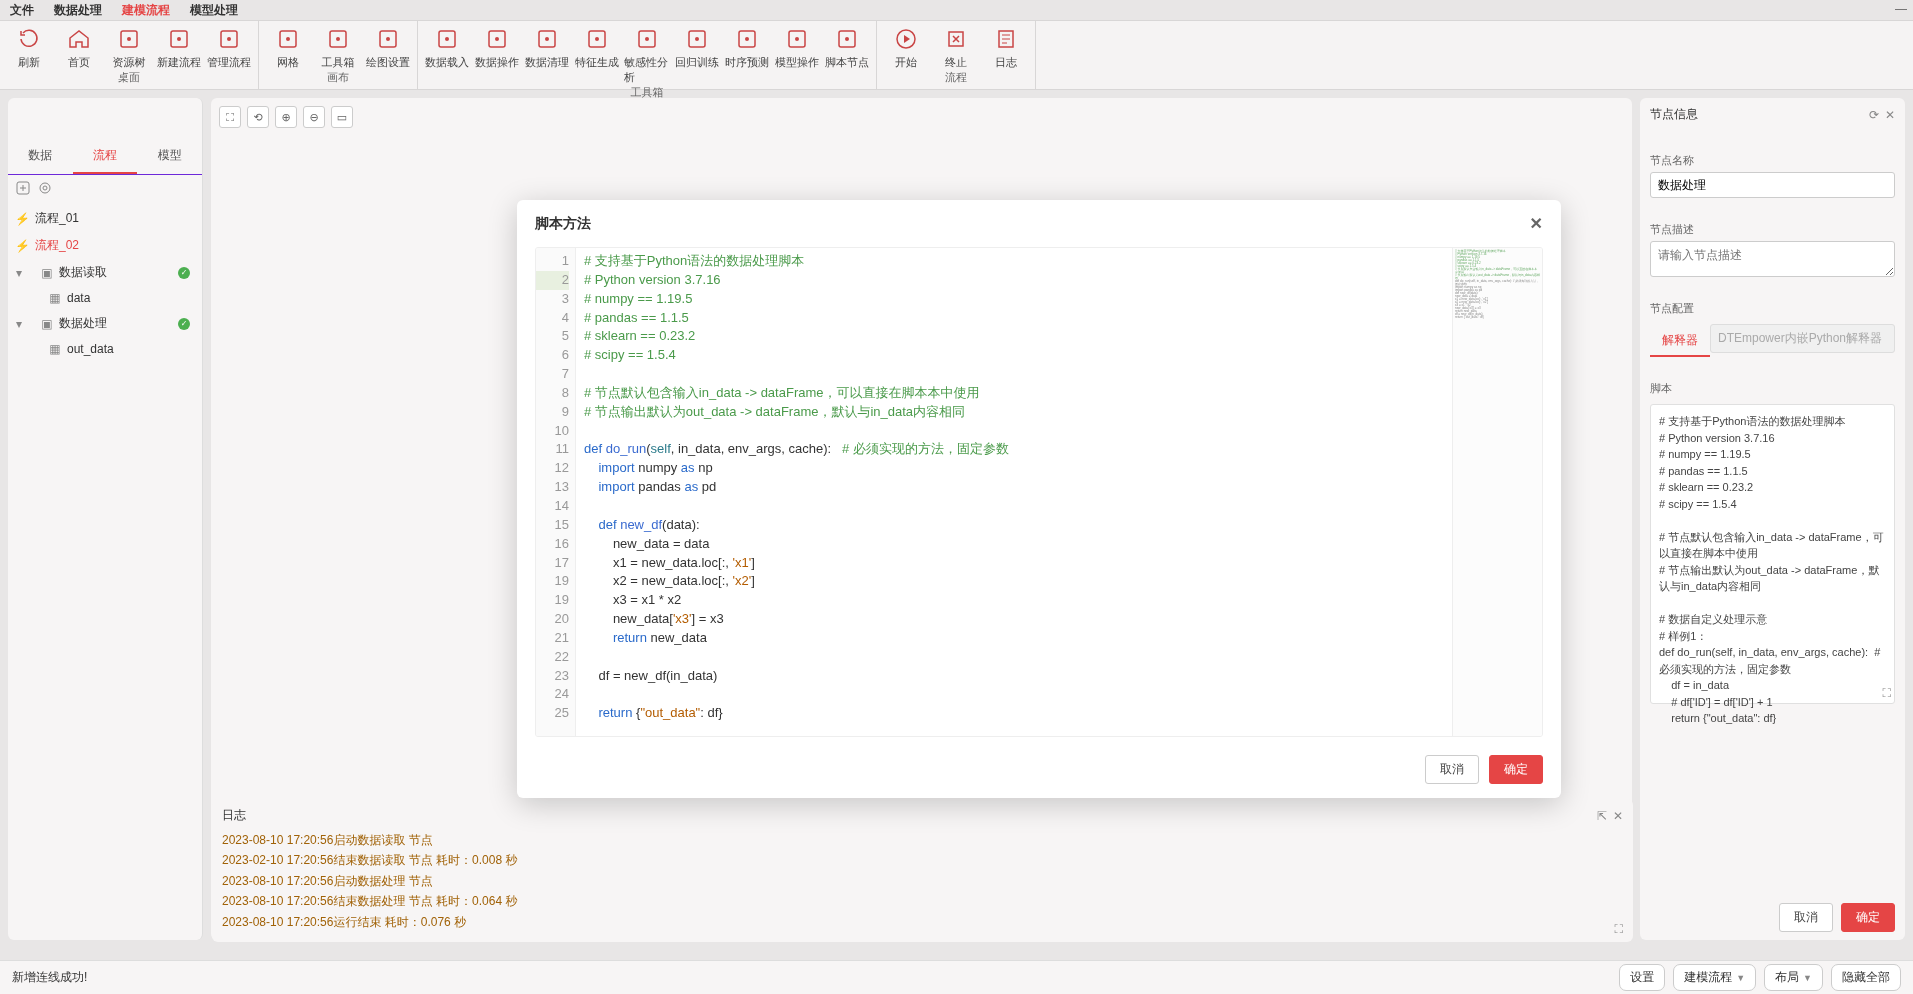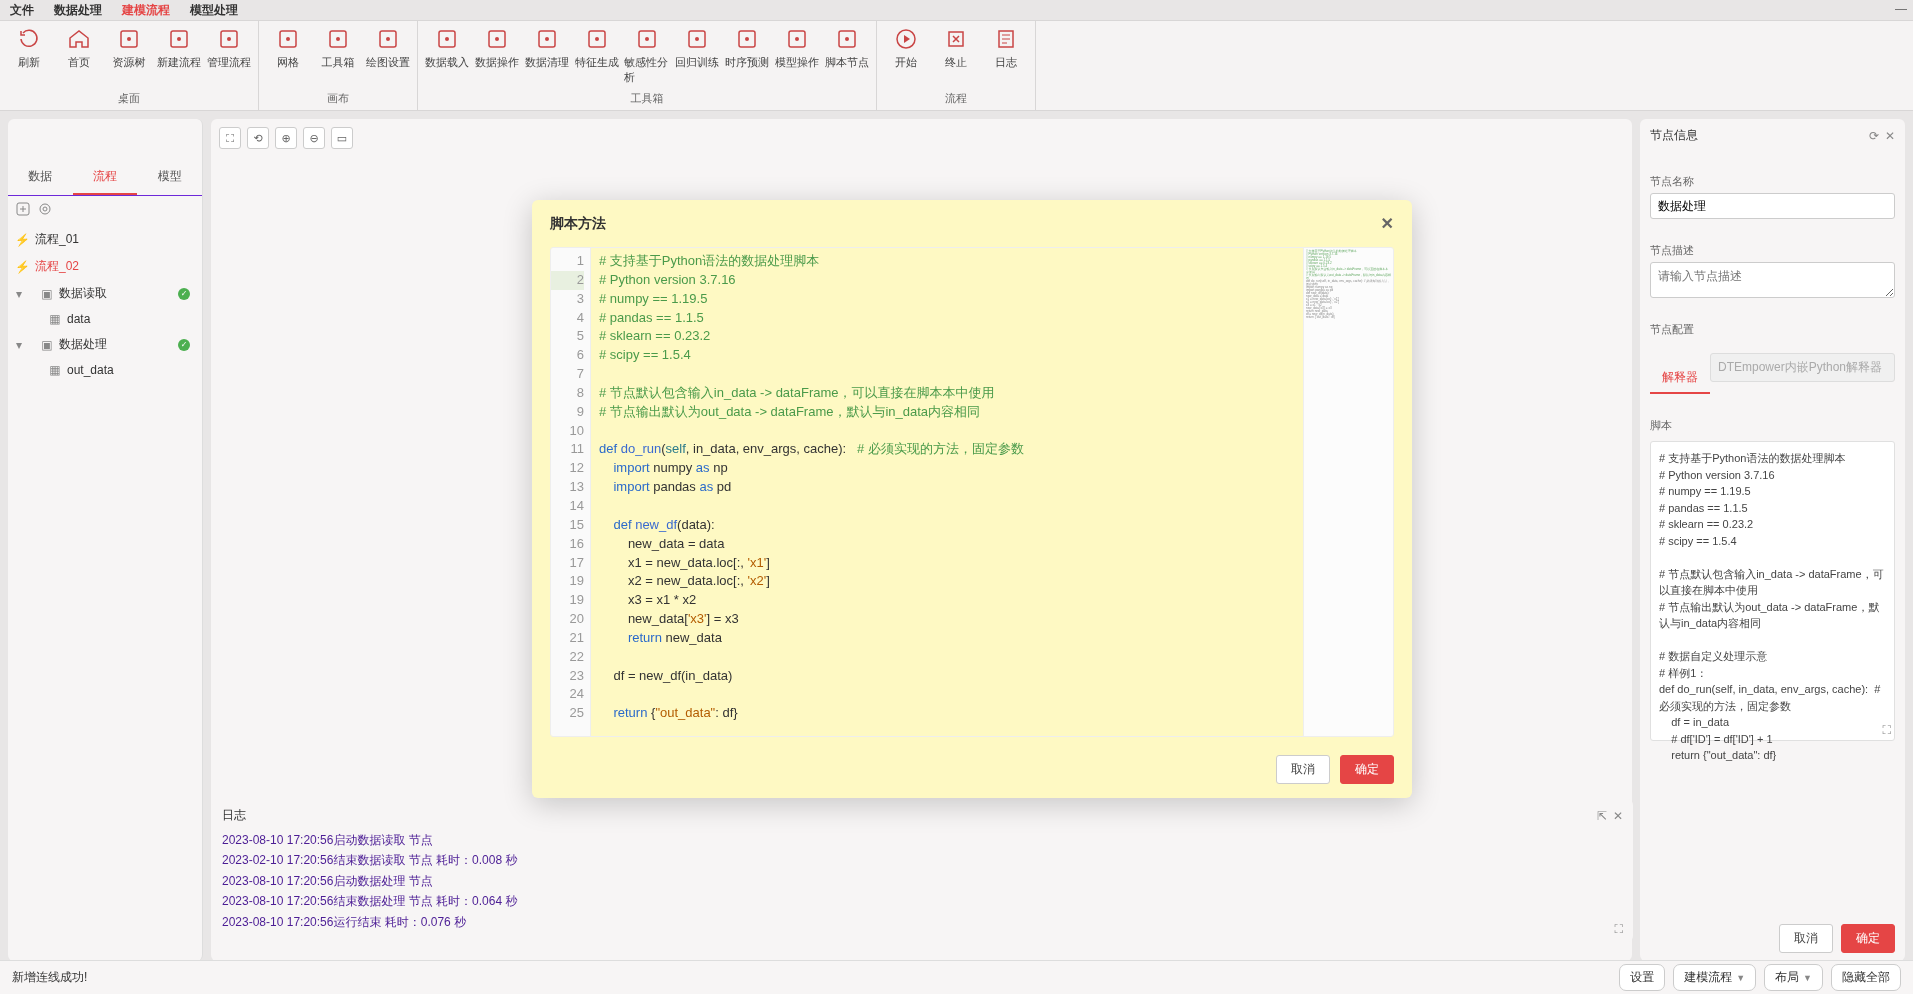--- a/index.html
+++ b/index.html
@@ -2,21 +2,21 @@
 <html><head>
 <meta charset="utf-8">
 <style>
 * { margin: 0; padding: 0; box-sizing: border-box; font-family: "Microsoft YaHei", Arial, sans-serif; }
 body { background: #e8e6e6; font-size: 12px; color: #333; overflow: hidden; width: 1913px; height: 994px; position: relative; }
 
 .menubar { height: 20px; display: flex; align-items: center; padding: 0 10px; gap: 20px; font-weight: bold; }
 .menubar span { cursor: pointer; }
 .menubar .active { color: #e54545; }
 
-.ribbon { height: 91px; background: #f5f3f3; border-top: 1px solid #d8d6d6; border-bottom: 1px solid #d8d6d6; display: flex; }
+.ribbon { height: 70px; background: #f5f3f3; border-top: 1px solid #d8d6d6; border-bottom: 1px solid #d8d6d6; display: flex; }
 .ribbon-group { border-right: 1px solid #d8d6d6; padding: 2px 6px; display: flex; flex-direction: column; }
 .ribbon-items { display: flex; gap: 4px; flex: 1; }
 .ribbon-item { display: flex; flex-direction: column; align-items: center; justify-content: flex-start; width: 46px; cursor: pointer; padding-top: 4px; }
 .ribbon-item .icon { height: 24px; width: 24px; display: flex; align-items: center; justify-content: center; color: #c94545; }
 .ribbon-item .label { font-size: 11px; margin-top: 4px; color: #444; }
 .ribbon-group-label { text-align: center; font-size: 11px; color: #666; padding-bottom: 2px; }
 
 .main-area { display: flex; height: 858px; }
 .side-panel { width: 195px; background: #f7f5f5; border-right: 1px solid #ddd; display: flex; flex-direction: column; margin: 8px 0 8px 8px; border-radius: 6px; }
 .side-tabs { display: flex; border-bottom: 1px solid #6d28d9; margin-top: 41px; }
@@ -34,44 +34,44 @@
 .canvas-toolbar { position: absolute; top: 8px; left: 8px; display: flex; gap: 6px; }
 .canvas-tb-btn { width: 22px; height: 22px; border: 1px solid #ccc; border-radius: 3px; background: #fff; display: flex; align-items: center; justify-content: center; color: #666; cursor: pointer; font-size: 11px;}
 
 .right-panel { width: 265px; margin: 8px 8px 8px 0; }
 .panel-box { background: #f7f5f5; border-radius: 6px; padding: 8px 10px; height: 100%; display: flex; flex-direction: column; }
 .panel-header { display: flex; align-items: center; font-size: 12px; color: #333; padding-bottom: 6px; }
 .panel-header .actions { margin-left: auto; display: flex; gap: 6px; color: #888; cursor: pointer; }
 .field-label { font-size: 11px; color: #666; margin-top: 24px; margin-bottom: 4px; }
 .text-input { width: 100%; border: 1px solid #ccc; border-radius: 3px; padding: 5px 7px; font-size: 12px; background: #fff; }
 .textarea { width: 100%; border: 1px solid #ccc; border-radius: 3px; padding: 5px 7px; font-size: 12px; background: #fff; height: 36px; resize: vertical; color: #999; }
-.sub-tabs { display: flex; margin-top: 22px; }
+.sub-tabs { display: flex; margin-top: 6px; }
 .sub-tab { padding: 6px 12px; cursor: pointer; font-size: 12px; border-bottom: 2px solid transparent; color: #555; }
 .sub-tab.active { border-bottom: 2px solid #e54545; color: #e54545; }
 .disabled-input { background: #f0f0f0; color: #aaa; border: 1px solid #ddd; border-radius: 3px; padding: 5px 7px; font-size: 12px; flex: 1; }
 .script-preview { border: 1px solid #e0e0e0; border-radius: 3px; background: #fff; padding: 8px; font-size: 11px; color: #444; line-height: 1.5; margin-top: 4px; white-space: pre-wrap; position: relative; height: 300px; }
 .expand-icon { position: absolute; bottom: 4px; right: 4px; color: #888; cursor: pointer; }
 .panel-footer { margin-top: auto; display: flex; justify-content: flex-end; gap: 8px; padding-top: 10px; }
 .btn { padding: 5px 14px; border-radius: 3px; font-size: 12px; cursor: pointer; }
 .btn-default { background: #fff; border: 1px solid #ccc; color: #444; }
 .btn-primary { background: #e54545; border: 1px solid #e54545; color: #fff; }
 
 .log-panel { position: absolute; left: 212px; right: 280px; bottom: 52px; height: 143px; background: #f7f5f5; border-radius: 6px; padding: 8px 10px; }
 .log-header { display: flex; align-items: center; font-size: 12px; color: #333; }
 .log-header .actions { margin-left: auto; display: flex; gap: 6px; color: #888; cursor: pointer; }
-.log-body { margin-top: 6px; font-size: 12px; color: #4c1d95; line-height: 1.7; height: 100px; overflow: hidden; }
+.log-body { margin-top: 6px; font-size: 12px; color: #a16207; line-height: 1.7; height: 100px; overflow: hidden; }
 .log-expand { position: absolute; bottom: 6px; right: 10px; color: #888; cursor: pointer; }
 
 .status-bar { position: absolute; bottom: 0; left: 0; right: 0; height: 34px; background: #f7f5f5; border-top: 1px solid #ddd; display: flex; align-items: center; padding: 0 12px; font-size: 12px; }
 .status-right { margin-left: auto; display: flex; gap: 8px; }
 .status-btn { padding: 4px 10px; border: 1px solid #ccc; border-radius: 7px; background: #fff; cursor: pointer; display: flex; align-items: center; gap: 4px; justify-content: center; }
 
 .window-ctrl { position: absolute; top: 2px; right: 6px; display: flex; gap: 8px; color: #666; }
 
-.modal { position: absolute; top: 200px; left: 532px; width: 880px; background: #fef9c3; border-radius: 6px; box-shadow: 0 6px 30px rgba(0,0,0,0.2); z-index: 100; }
+.modal { position: absolute; top: 200px; left: 517px; width: 1044px; background: #ffffff; border-radius: 6px; box-shadow: 0 6px 30px rgba(0,0,0,0.2); z-index: 100; }
 .modal-header { padding: 14px 18px; display: flex; align-items: center; font-size: 14px; font-weight: 600; }
 .modal-close { margin-left: auto; cursor: pointer; font-size: 16px; color: #666; }
 .modal-body { padding: 0 18px 8px; }
 .code-editor { display: flex; border: 1px solid #eee; border-radius: 3px; height: 490px; position: relative; overflow: hidden; }
 .gutter { width: 40px; background: #fafafa; border-right: 1px solid #eee; text-align: right; padding: 4px 6px 4px 0; font-family: Consolas, monospace; font-size: 13px; color: #999; line-height: 1.45; }
 .gutter div:nth-child(2) { background: #e8f0e0; }
 .code { flex: 1; padding: 4px 8px; font-family: Consolas, monospace; font-size: 13px; line-height: 1.45; white-space: pre; overflow: auto; }
 .minimap { width: 90px; border-left: 1px solid #eee; background: #fcfcfc; font-size: 3px; line-height: 3px; padding: 2px; color: #8a8; overflow: hidden; }
 .cm-comment { color: #4a9a4a; }
 .cm-keyword { color: #2a6aca; }

